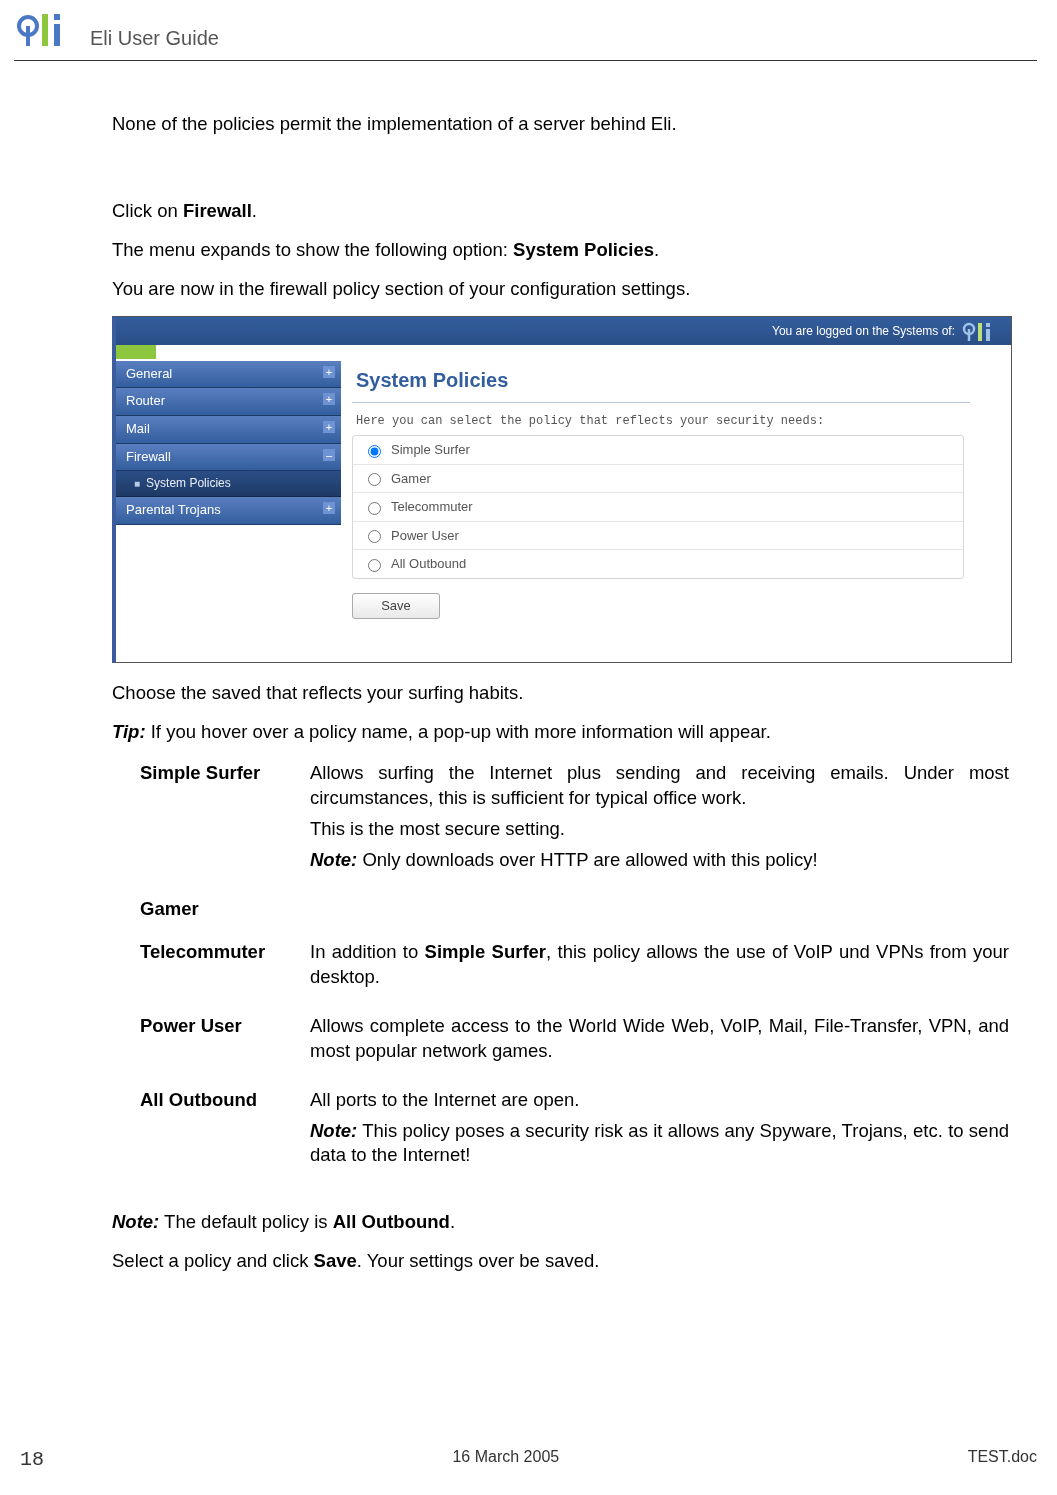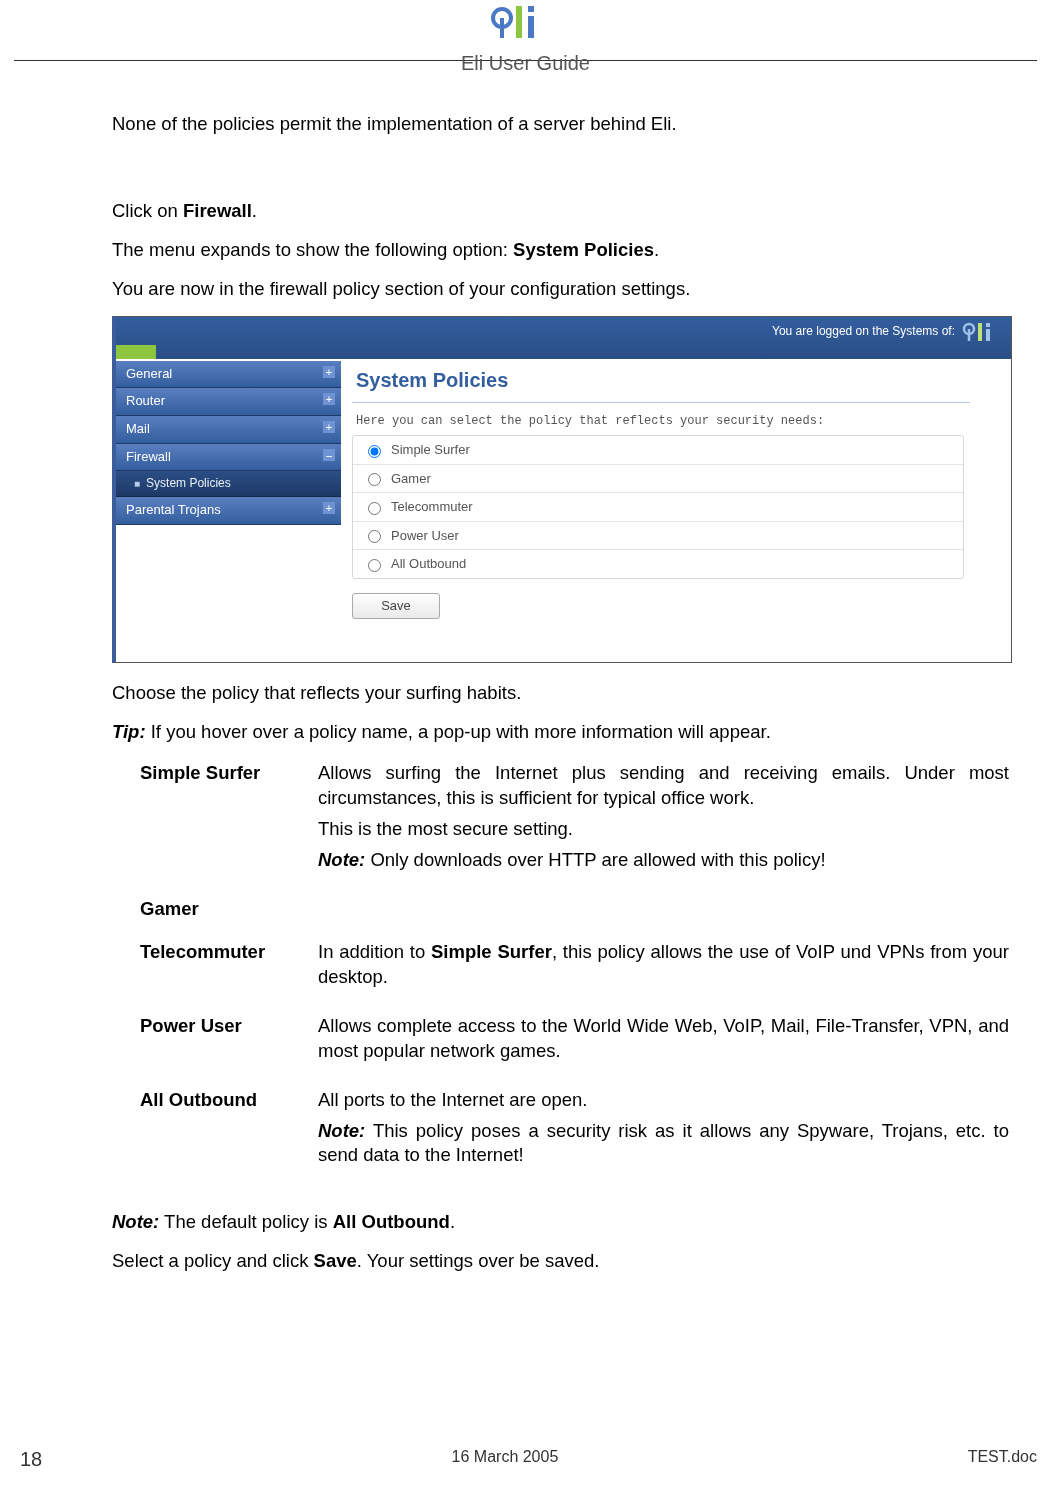--- a/index.html
+++ b/index.html
@@ -22,22 +22,21 @@
   }
   
   .hdr {
     position: absolute;
     left: 14px;
     top: 0;
     right: 20px;
     height: 60px;
     border-bottom: 1px solid #333;
     display: flex;
-    align-items: center;
-    flex-direction: column;
+    align-items: flex-end;
   }
   .logo {
     width: 70px;
     height: 48px;
     margin-bottom: 4px;
     margin-right: 6px;
     position: relative;
   }
   .logo svg { width: 70px; height: 48px; }
   .hdr-title {
@@ -71,21 +70,21 @@
     margin: 8px 0 18px 0;
     position: relative;
     font-family: Tahoma, Verdana, sans-serif;
     font-size: 13px;
     color: #333;
     overflow: hidden;
   }
   .shot-banner {
     position: absolute;
     left: 0; right: 0; top: 0;
-    height: 42px;
+    height: 28px;
     background: linear-gradient(#335e9e,#2a4e86);
     color: #fff;
     text-align: right;
     font-size: 12px;
     line-height: 28px;
     padding-right: 56px;
     box-sizing: border-box;
   }
   .shot-banner-logo {
     position: absolute;
@@ -198,34 +197,34 @@
   .def-row { display: flex; margin-bottom: 18px; }
   .def-term {
     width: 170px;
     flex: 0 0 170px;
     font-weight: 700;
   }
   .def-body {
     flex: 1;
     text-align: justify;
   }
-  .def-body p { margin: 0 0 6px 8px; }
+  .def-body p { margin: 0 0 6px 0; }
 
   
   .ftr {
     position: absolute;
     left: 20px;
     right: 20px;
     bottom: 24px;
     display: flex;
     justify-content: space-between;
     font-size: 16px;
     color: #333;
   }
-  .ftr .pg { font-size: 20px; }
+  .ftr .pg { font-size: 20px; font-family: Liberation Mono, monospace; }
 </style>
 </head>
 <body>
 
 <div class="page">
 
   <div class="hdr">
     <div class="logo">
       <svg viewBox="0 0 70 48">
         <circle cx="14" cy="18" r="9" fill="none" stroke="#4a78c4" stroke-width="4"></circle>
@@ -294,21 +293,21 @@
             </label>
           <label class="policy-row">
               <input type="radio" name="p" style="">
               <span>All Outbound</span>
             </label>
         </div>
         <button class="save-btn">Save</button>
       </div>
     </div>
 
-    <p>Choose the policy that reflects your surfing habits.</p>
+    <p>Choose the saved that reflects your surfing habits.</p>
     <p>
       <span class="bold ital">Tip:</span><span> If you hover over a policy name, a pop-up with more information will appear.</span>
     </p>
 
     <div class="defs">
 
       <div class="def-row">
         <div class="def-term">Simple Surfer</div>
         <div class="def-body">
           <p>Allows surfing the Internet plus sending and receiving emails. Under most circumstances, this is sufficient for typical office work.</p>

